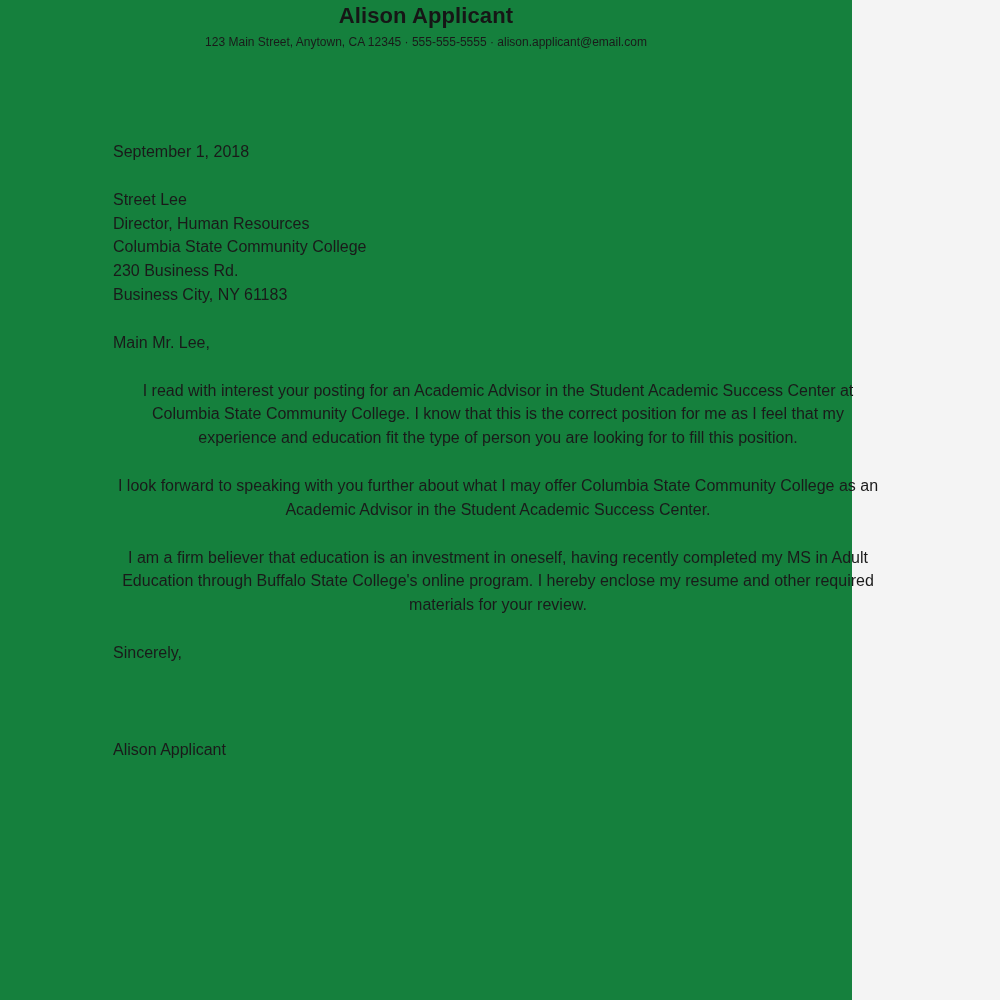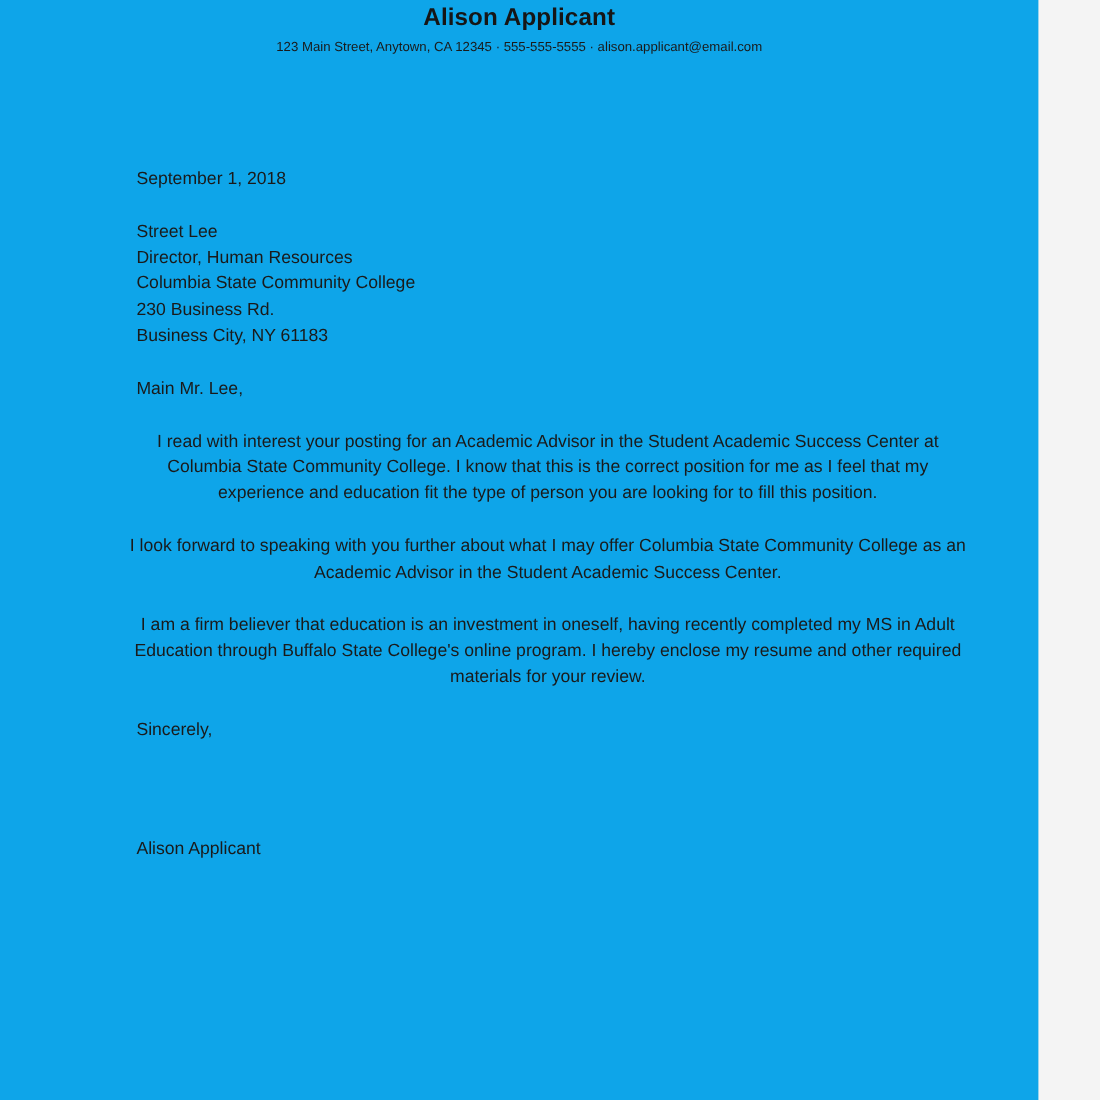--- a/index.html
+++ b/index.html
@@ -11,23 +11,23 @@
     width: 1000px;
     height: 1000px;
     background: #f4f4f4;
     font-family: "Liberation Sans", sans-serif;
     color: #1a1a1a;
     overflow: hidden;
   }
 
   .page {
     position: relative;
-    width: 944px;
+    width: 852px;
     height: 1000px;
-    background: #0ea5e9;
+    background: #15803d;
     box-sizing: border-box;
   }
 
   
   .letterhead {
     text-align: center;
     padding-top: 3px;
   }
   .letterhead-name {
     font-size: 22px;
@@ -51,21 +51,21 @@
     position: absolute;
     left: 112px;
     top: 139px;
     width: 772px;
   }
 
   .block {
     font-size: 16px;
     line-height: 23.8px;
     color: #1a1a1a;
-    margin: 12px;
+    margin: 1px;
   }
 
   .date-block {
     margin-bottom: 24px;
   }
 
   .recipient-block {
     margin-bottom: 24px;
   }
   .recipient-line {

